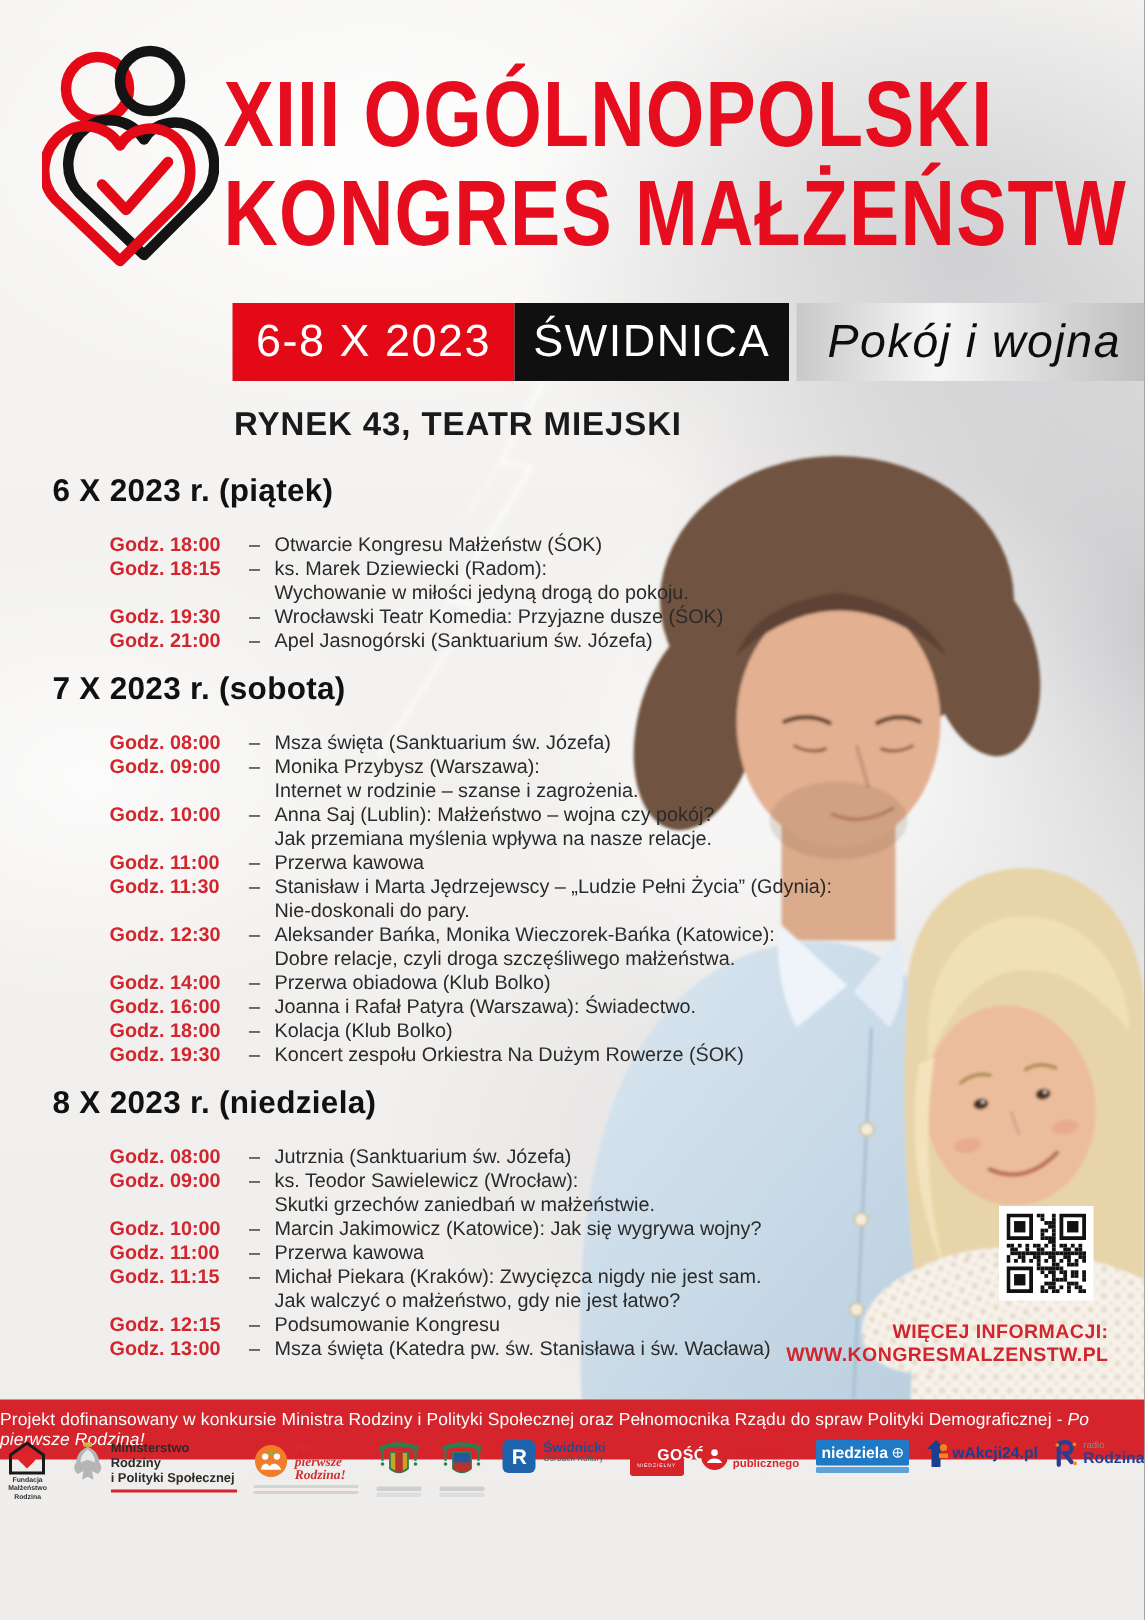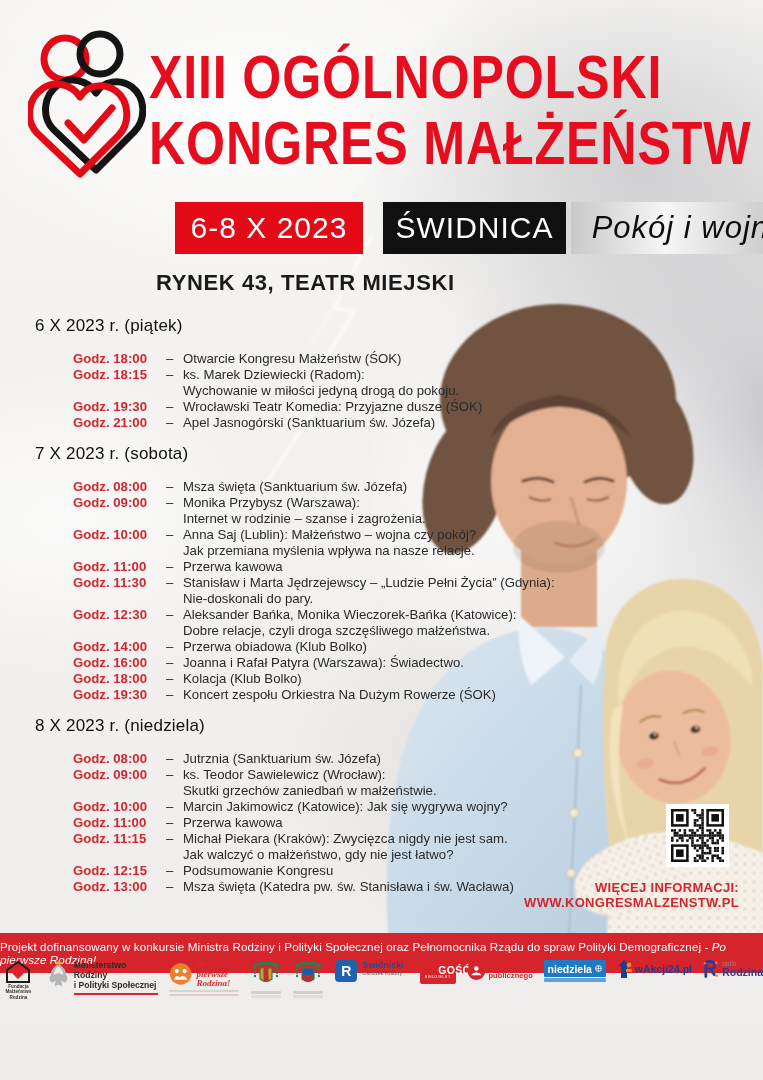--- a/index.html
+++ b/index.html
@@ -13,33 +13,33 @@
       radial-gradient(ellipse 430px 260px at 250px 110px, rgba(255,255,255,.9), transparent 70%),
       radial-gradient(ellipse 300px 220px at 60px 520px, rgba(255,255,255,.75), transparent 70%),
       linear-gradient(#f6f5f3,#efedeb);
   }
   
   .logo{position:absolute;left:28px;top:28px;}
   .title{position:absolute;left:149px;top:44px;color:#e60d1e;font-weight:800;
          font-size:62px;line-height:66px;letter-spacing:1px;white-space:nowrap;
          transform:scaleX(.81);transform-origin:left top;}
   .badges{position:absolute;left:155px;top:202px;height:52px;display:flex;}
-  .badge{height:52px;display:flex;align-items:center;justify-content:center;margin-left:20px;}
+  .badge{height:52px;display:flex;align-items:center;justify-content:center;}
   .badge-date{width:188px;background:#e30917;color:#fff;font-size:30px;font-weight:500;letter-spacing:1px;}
   .badge-city{width:183px;background:#101010;color:#fff;font-size:30px;font-weight:500;letter-spacing:1px;}
   .badge-theme{width:237px;background:linear-gradient(90deg,#c9c9c9,#f6f6f6 40%,#bdbdbd);
                color:#0d0d0d;font-size:31px;font-style:italic;font-weight:500;letter-spacing:1px;margin-left:5px;}
   .venue{position:absolute;left:156px;top:270px;font-size:22px;font-weight:600;color:#1a1a1a;letter-spacing:.6px;}
   
   .photo{position:absolute;left:373px;top:285px;width:390px;height:650px;}
   .lightning{position:absolute;left:0;top:0;pointer-events:none;}
   
   .schedule{position:absolute;left:35px;top:316px;width:520px;color:#1c1c1c;}
   .day{margin-bottom:13px;}
-  .day-title{font-size:17px;font-weight:400;color:#111;margin-bottom:15px;letter-spacing:.2px;}
+  .day-title{font-size:21px;font-weight:700;color:#111;margin-bottom:15px;letter-spacing:.2px;}
   .srow{display:flex;align-items:flex-start;}
   .stime{width:93px;flex:0 0 93px;color:#d2262e;font-weight:800;font-size:13.2px;line-height:16px;margin-left:38px;}
   .sdash{width:17px;flex:0 0 17px;font-size:13.2px;line-height:16px;color:#2a2a2a;}
   .stext{font-size:13.2px;line-height:16px;color:#2a2a2a;}
   
   .qr{position:absolute;left:668px;top:806px;width:59px;height:59px;background:#fff;
       box-shadow:0 0 0 2px #fff;display:flex;align-items:center;justify-content:center;}
   .info{position:absolute;right:24px;top:880px;text-align:right;color:#d2262e;font-weight:800;
         font-size:13px;line-height:15px;letter-spacing:.3px;}
   

